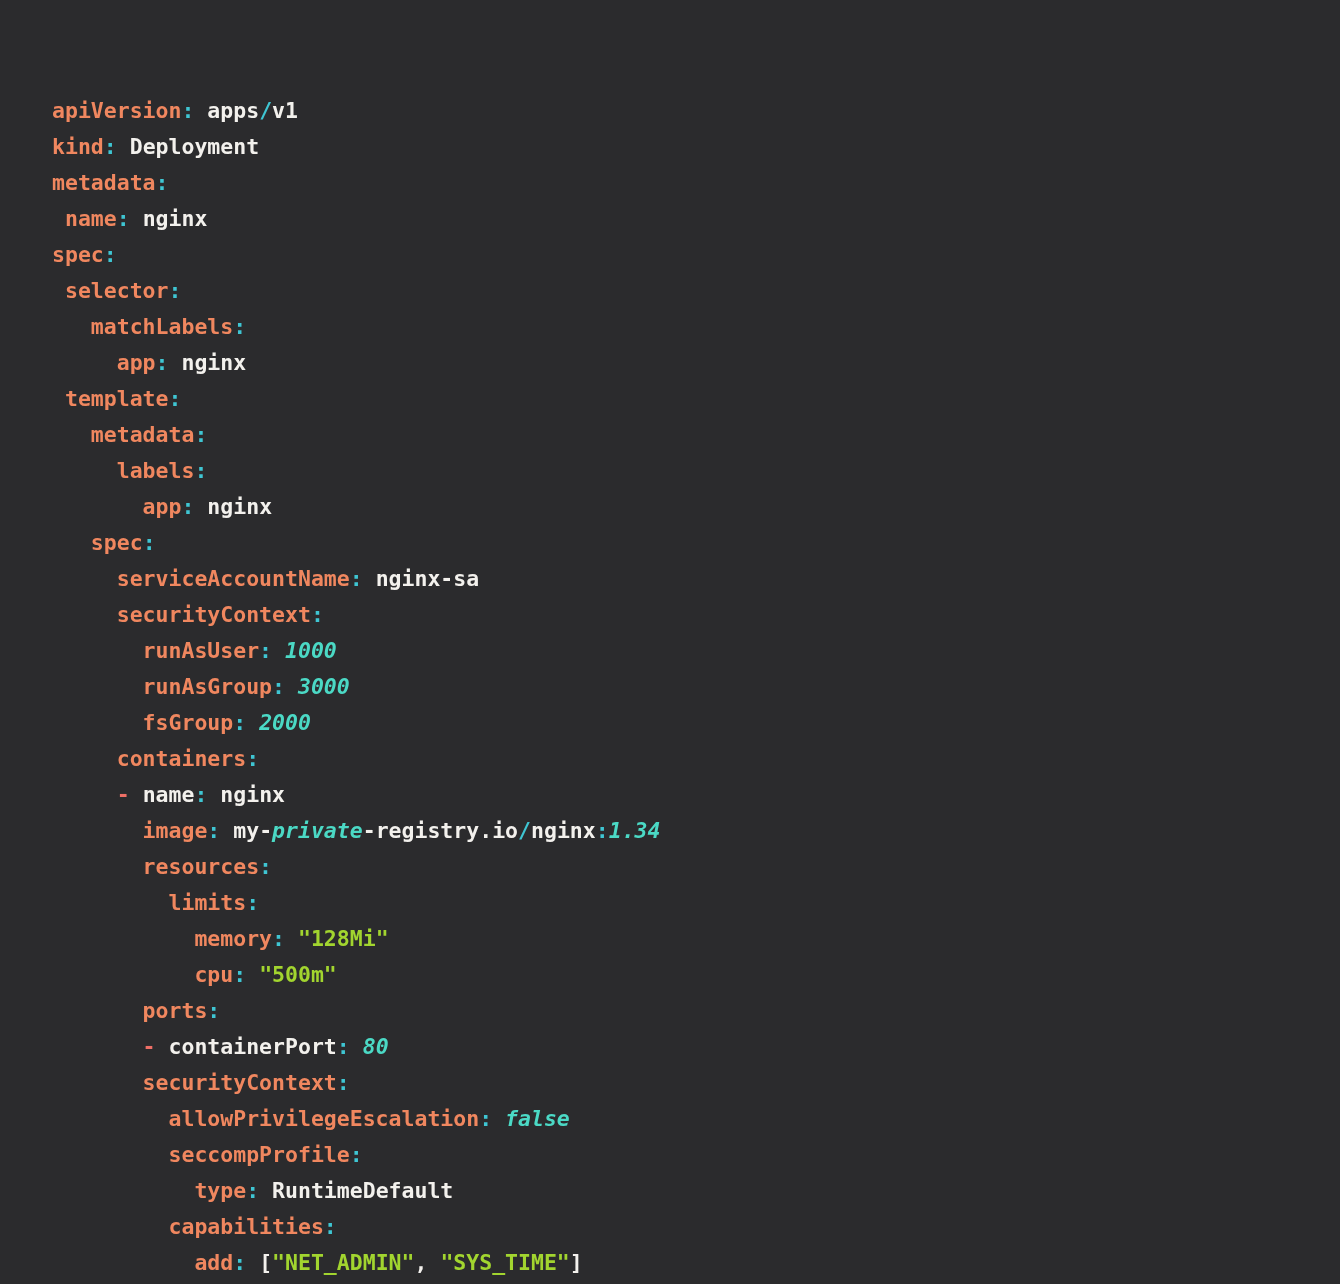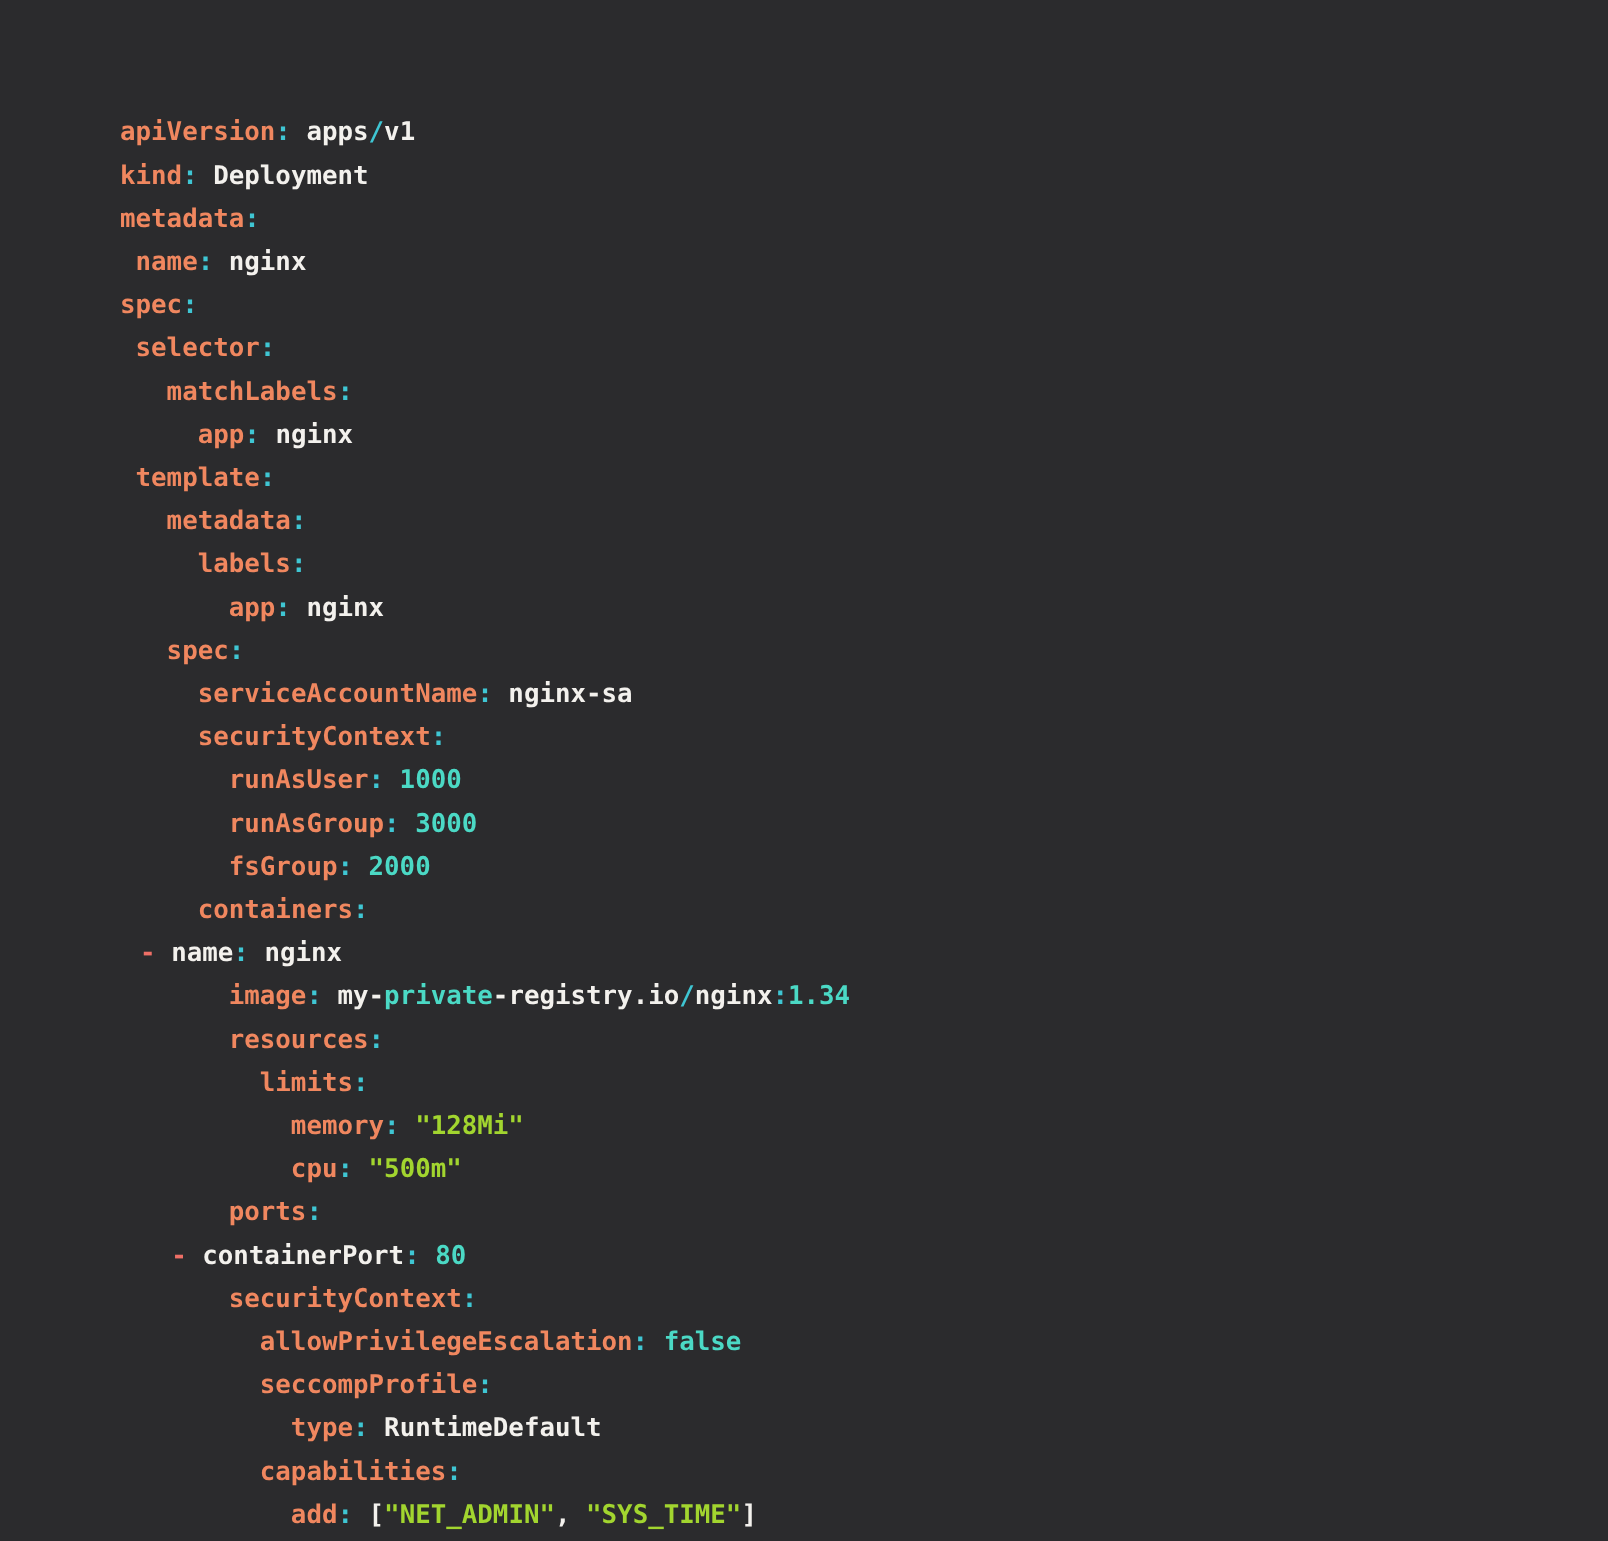--- a/index.html
+++ b/index.html
@@ -13,23 +13,23 @@
     width: 100%;
     height: 100%;
     padding: 21px 16px 0 52px;
     font-family: "DejaVu Sans Mono", "Liberation Mono", monospace;
     font-size: 21.5px;
     font-weight: bold;
     line-height: 36px;
     white-space: pre;
   }
   .line { height: 36px; }
-  .tok-k { color: var(--c-key, #f0875f); margin-left: 48px; }
+  .tok-k { color: var(--c-key, #f0875f); }
   .tok-p { color: var(--c-punct, #3fc6d3); }
-  .tok-n { color: var(--c-number, #4bd9c5); }
+  .tok-n { color: var(--c-number, #4bd9c5); font-style: italic; }
   .tok-s { color: var(--c-string, #a2d52f); }
   .tok-d { color: var(--c-dash, #ee6f66); }
   .tok-v, .tok-w { color: var(--c-plain, #f3f1ed); }
 </style>
 </head>
 <body>
 
 <div class="code-area">
   <div><div class="line"><span class="tok-k">apiVersion</span><span class="tok-p">:</span><span class="tok-w"> </span><span class="tok-v">apps</span><span class="tok-p">/</span><span class="tok-v">v1</span></div><div class="line"><span class="tok-k">kind</span><span class="tok-p">:</span><span class="tok-w"> </span><span class="tok-v">Deployment</span></div><div class="line"><span class="tok-k">metadata</span><span class="tok-p">:</span></div><div class="line"><span class="tok-w"> </span><span class="tok-k">name</span><span class="tok-p">:</span><span class="tok-w"> </span><span class="tok-v">nginx</span></div><div class="line"><span class="tok-k">spec</span><span class="tok-p">:</span></div><div class="line"><span class="tok-w"> </span><span class="tok-k">selector</span><span class="tok-p">:</span></div><div class="line"><span class="tok-w">   </span><span class="tok-k">matchLabels</span><span class="tok-p">:</span></div><div class="line"><span class="tok-w">     </span><span class="tok-k">app</span><span class="tok-p">:</span><span class="tok-w"> </span><span class="tok-v">nginx</span></div><div class="line"><span class="tok-w"> </span><span class="tok-k">template</span><span class="tok-p">:</span></div><div class="line"><span class="tok-w">   </span><span class="tok-k">metadata</span><span class="tok-p">:</span></div><div class="line"><span class="tok-w">     </span><span class="tok-k">labels</span><span class="tok-p">:</span></div><div class="line"><span class="tok-w">       </span><span class="tok-k">app</span><span class="tok-p">:</span><span class="tok-w"> </span><span class="tok-v">nginx</span></div><div class="line"><span class="tok-w">   </span><span class="tok-k">spec</span><span class="tok-p">:</span></div><div class="line"><span class="tok-w">     </span><span class="tok-k">serviceAccountName</span><span class="tok-p">:</span><span class="tok-w"> </span><span class="tok-v">nginx-sa</span></div><div class="line"><span class="tok-w">     </span><span class="tok-k">securityContext</span><span class="tok-p">:</span></div><div class="line"><span class="tok-w">       </span><span class="tok-k">runAsUser</span><span class="tok-p">:</span><span class="tok-w"> </span><span class="tok-n">1000</span></div><div class="line"><span class="tok-w">       </span><span class="tok-k">runAsGroup</span><span class="tok-p">:</span><span class="tok-w"> </span><span class="tok-n">3000</span></div><div class="line"><span class="tok-w">       </span><span class="tok-k">fsGroup</span><span class="tok-p">:</span><span class="tok-w"> </span><span class="tok-n">2000</span></div><div class="line"><span class="tok-w">     </span><span class="tok-k">containers</span><span class="tok-p">:</span></div><div class="line"><span class="tok-w">     </span><span class="tok-d">-</span><span class="tok-w"> </span><span class="tok-v">name</span><span class="tok-p">:</span><span class="tok-w"> </span><span class="tok-v">nginx</span></div><div class="line"><span class="tok-w">       </span><span class="tok-k">image</span><span class="tok-p">:</span><span class="tok-w"> </span><span class="tok-v">my-</span><span class="tok-n">private</span><span class="tok-v">-registry.io</span><span class="tok-p">/</span><span class="tok-v">nginx</span><span class="tok-p">:</span><span class="tok-n">1.34</span></div><div class="line"><span class="tok-w">       </span><span class="tok-k">resources</span><span class="tok-p">:</span></div><div class="line"><span class="tok-w">         </span><span class="tok-k">limits</span><span class="tok-p">:</span></div><div class="line"><span class="tok-w">           </span><span class="tok-k">memory</span><span class="tok-p">:</span><span class="tok-w"> </span><span class="tok-s">"128Mi"</span></div><div class="line"><span class="tok-w">           </span><span class="tok-k">cpu</span><span class="tok-p">:</span><span class="tok-w"> </span><span class="tok-s">"500m"</span></div><div class="line"><span class="tok-w">       </span><span class="tok-k">ports</span><span class="tok-p">:</span></div><div class="line"><span class="tok-w">       </span><span class="tok-d">-</span><span class="tok-w"> </span><span class="tok-v">containerPort</span><span class="tok-p">:</span><span class="tok-w"> </span><span class="tok-n">80</span></div><div class="line"><span class="tok-w">       </span><span class="tok-k">securityContext</span><span class="tok-p">:</span></div><div class="line"><span class="tok-w">         </span><span class="tok-k">allowPrivilegeEscalation</span><span class="tok-p">:</span><span class="tok-w"> </span><span class="tok-n">false</span></div><div class="line"><span class="tok-w">         </span><span class="tok-k">seccompProfile</span><span class="tok-p">:</span></div><div class="line"><span class="tok-w">           </span><span class="tok-k">type</span><span class="tok-p">:</span><span class="tok-w"> </span><span class="tok-v">RuntimeDefault</span></div><div class="line"><span class="tok-w">         </span><span class="tok-k">capabilities</span><span class="tok-p">:</span></div><div class="line"><span class="tok-w">           </span><span class="tok-k">add</span><span class="tok-p">:</span><span class="tok-w"> </span><span class="tok-v">[</span><span class="tok-s">"NET_ADMIN"</span><span class="tok-v">, </span><span class="tok-s">"SYS_TIME"</span><span class="tok-v">]</span></div><div class="line"></div></div>
 </div>

